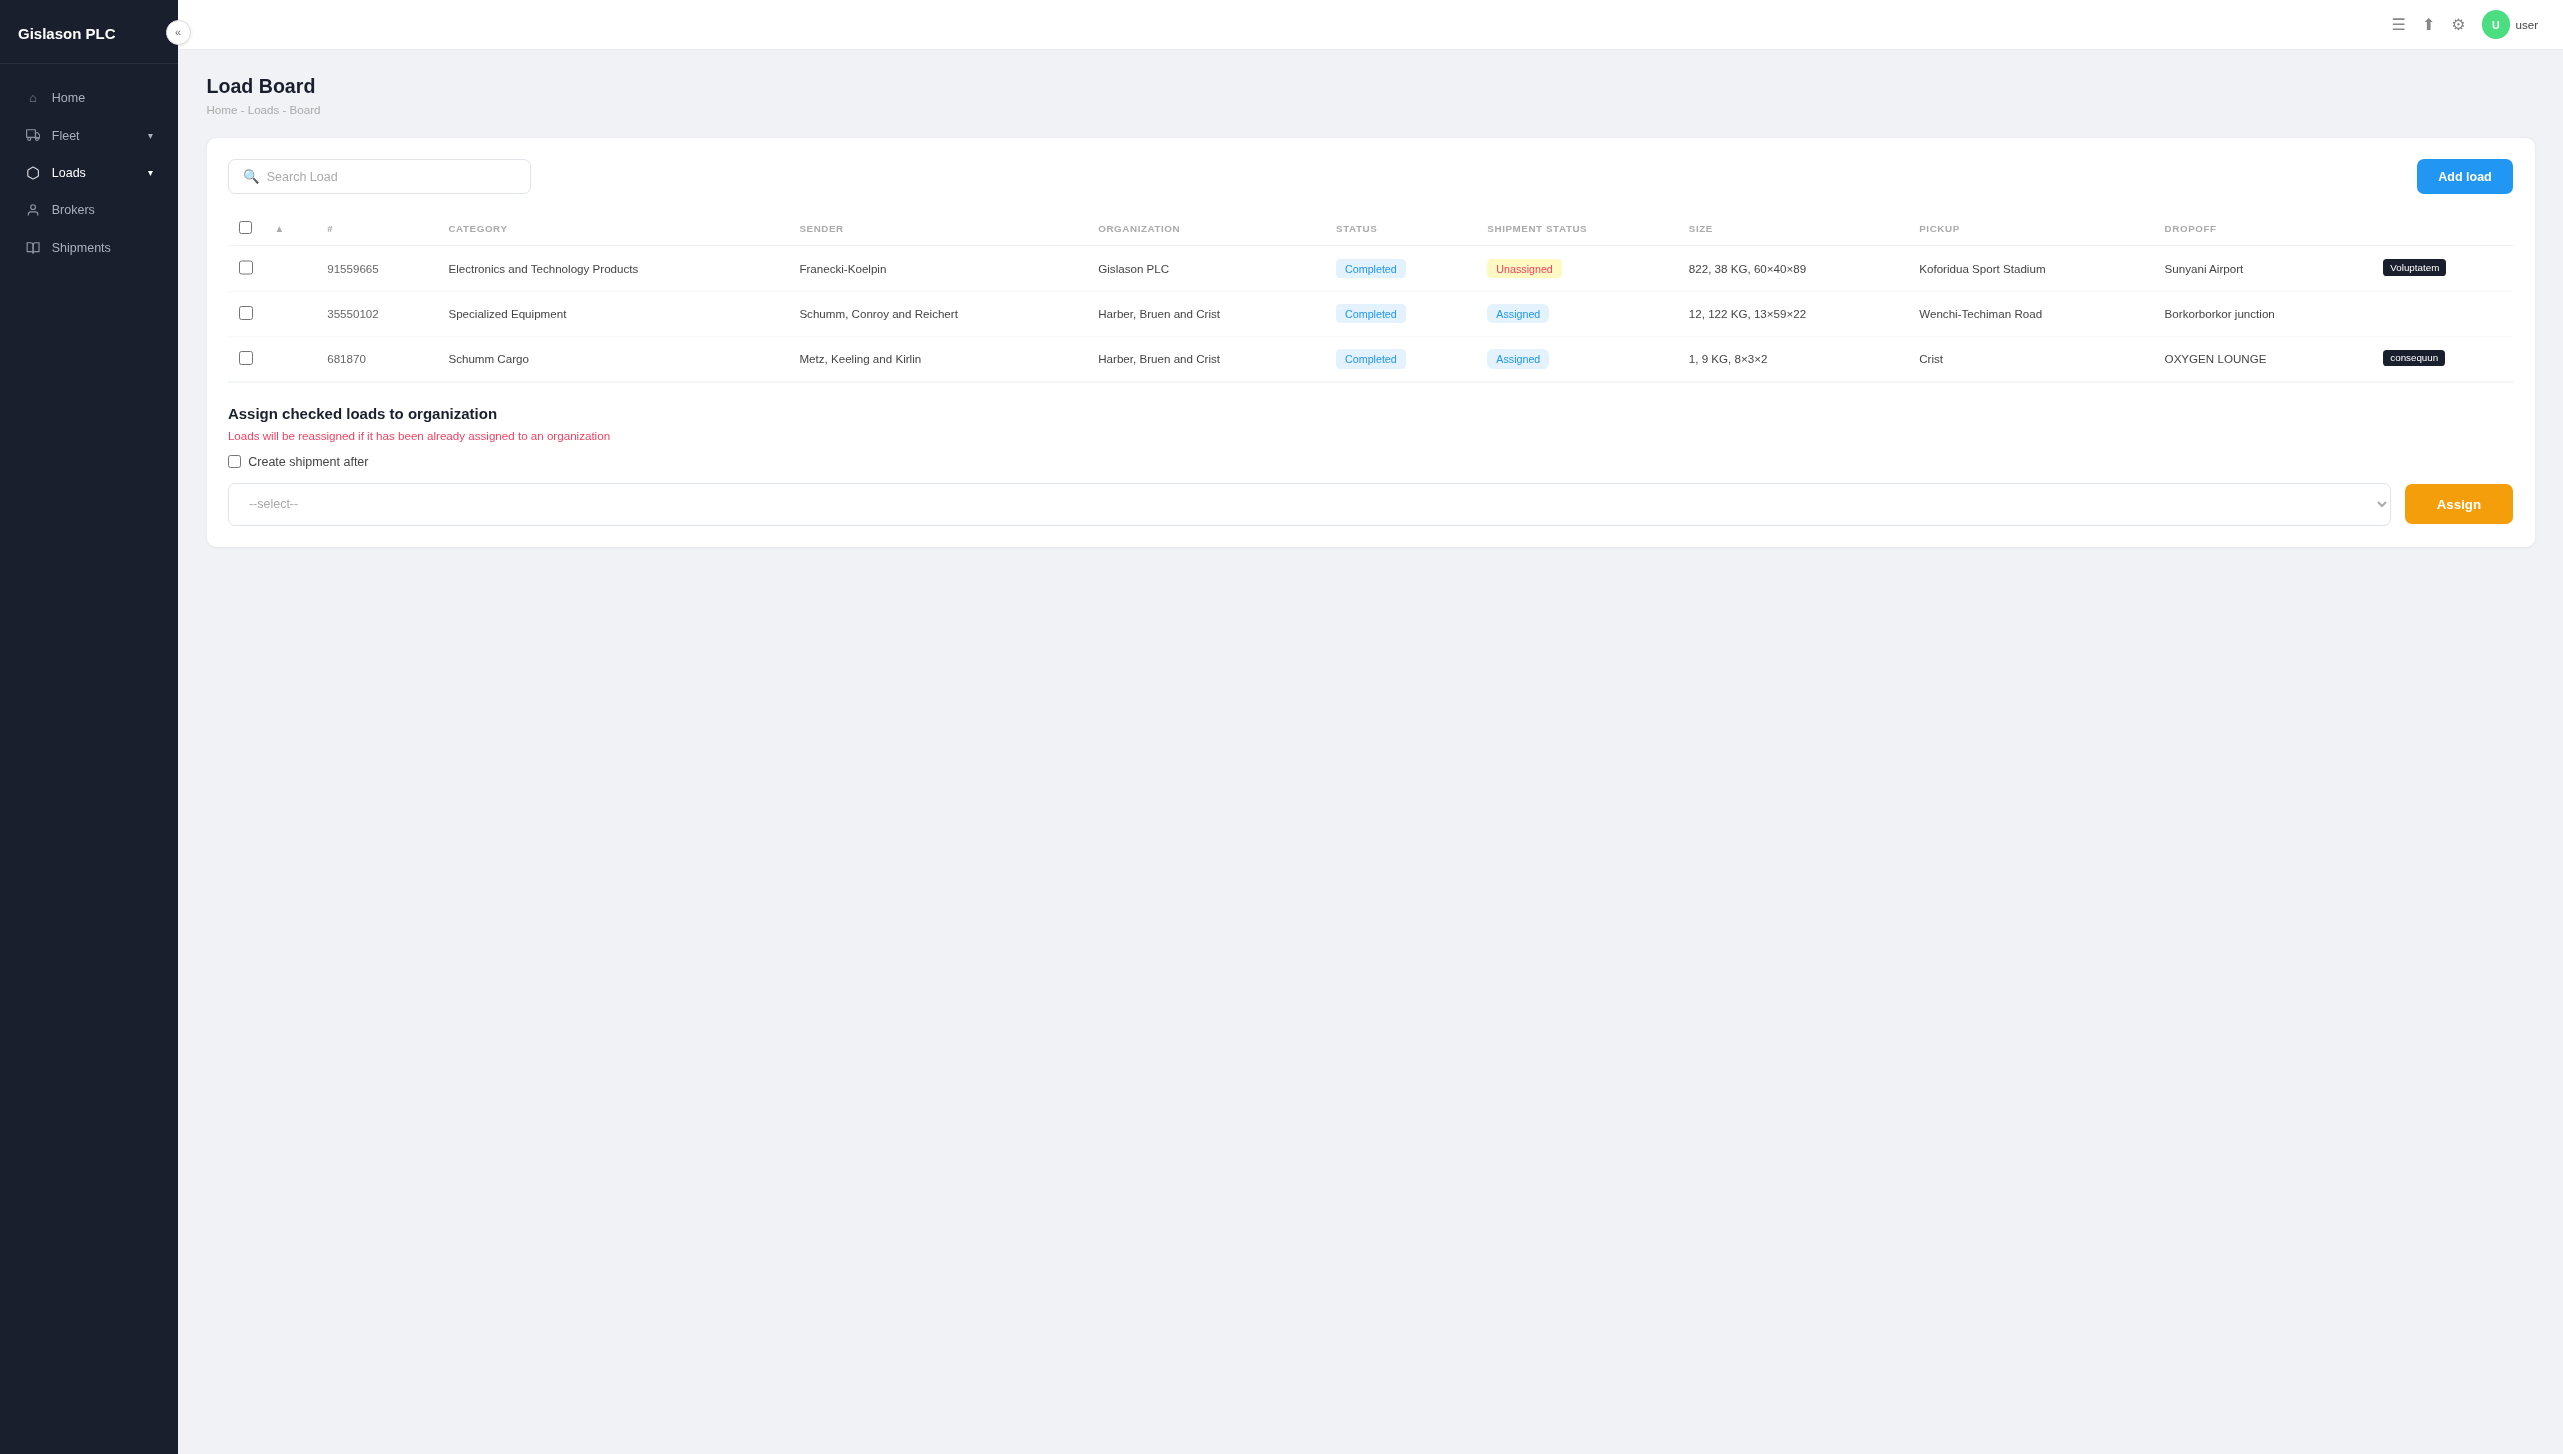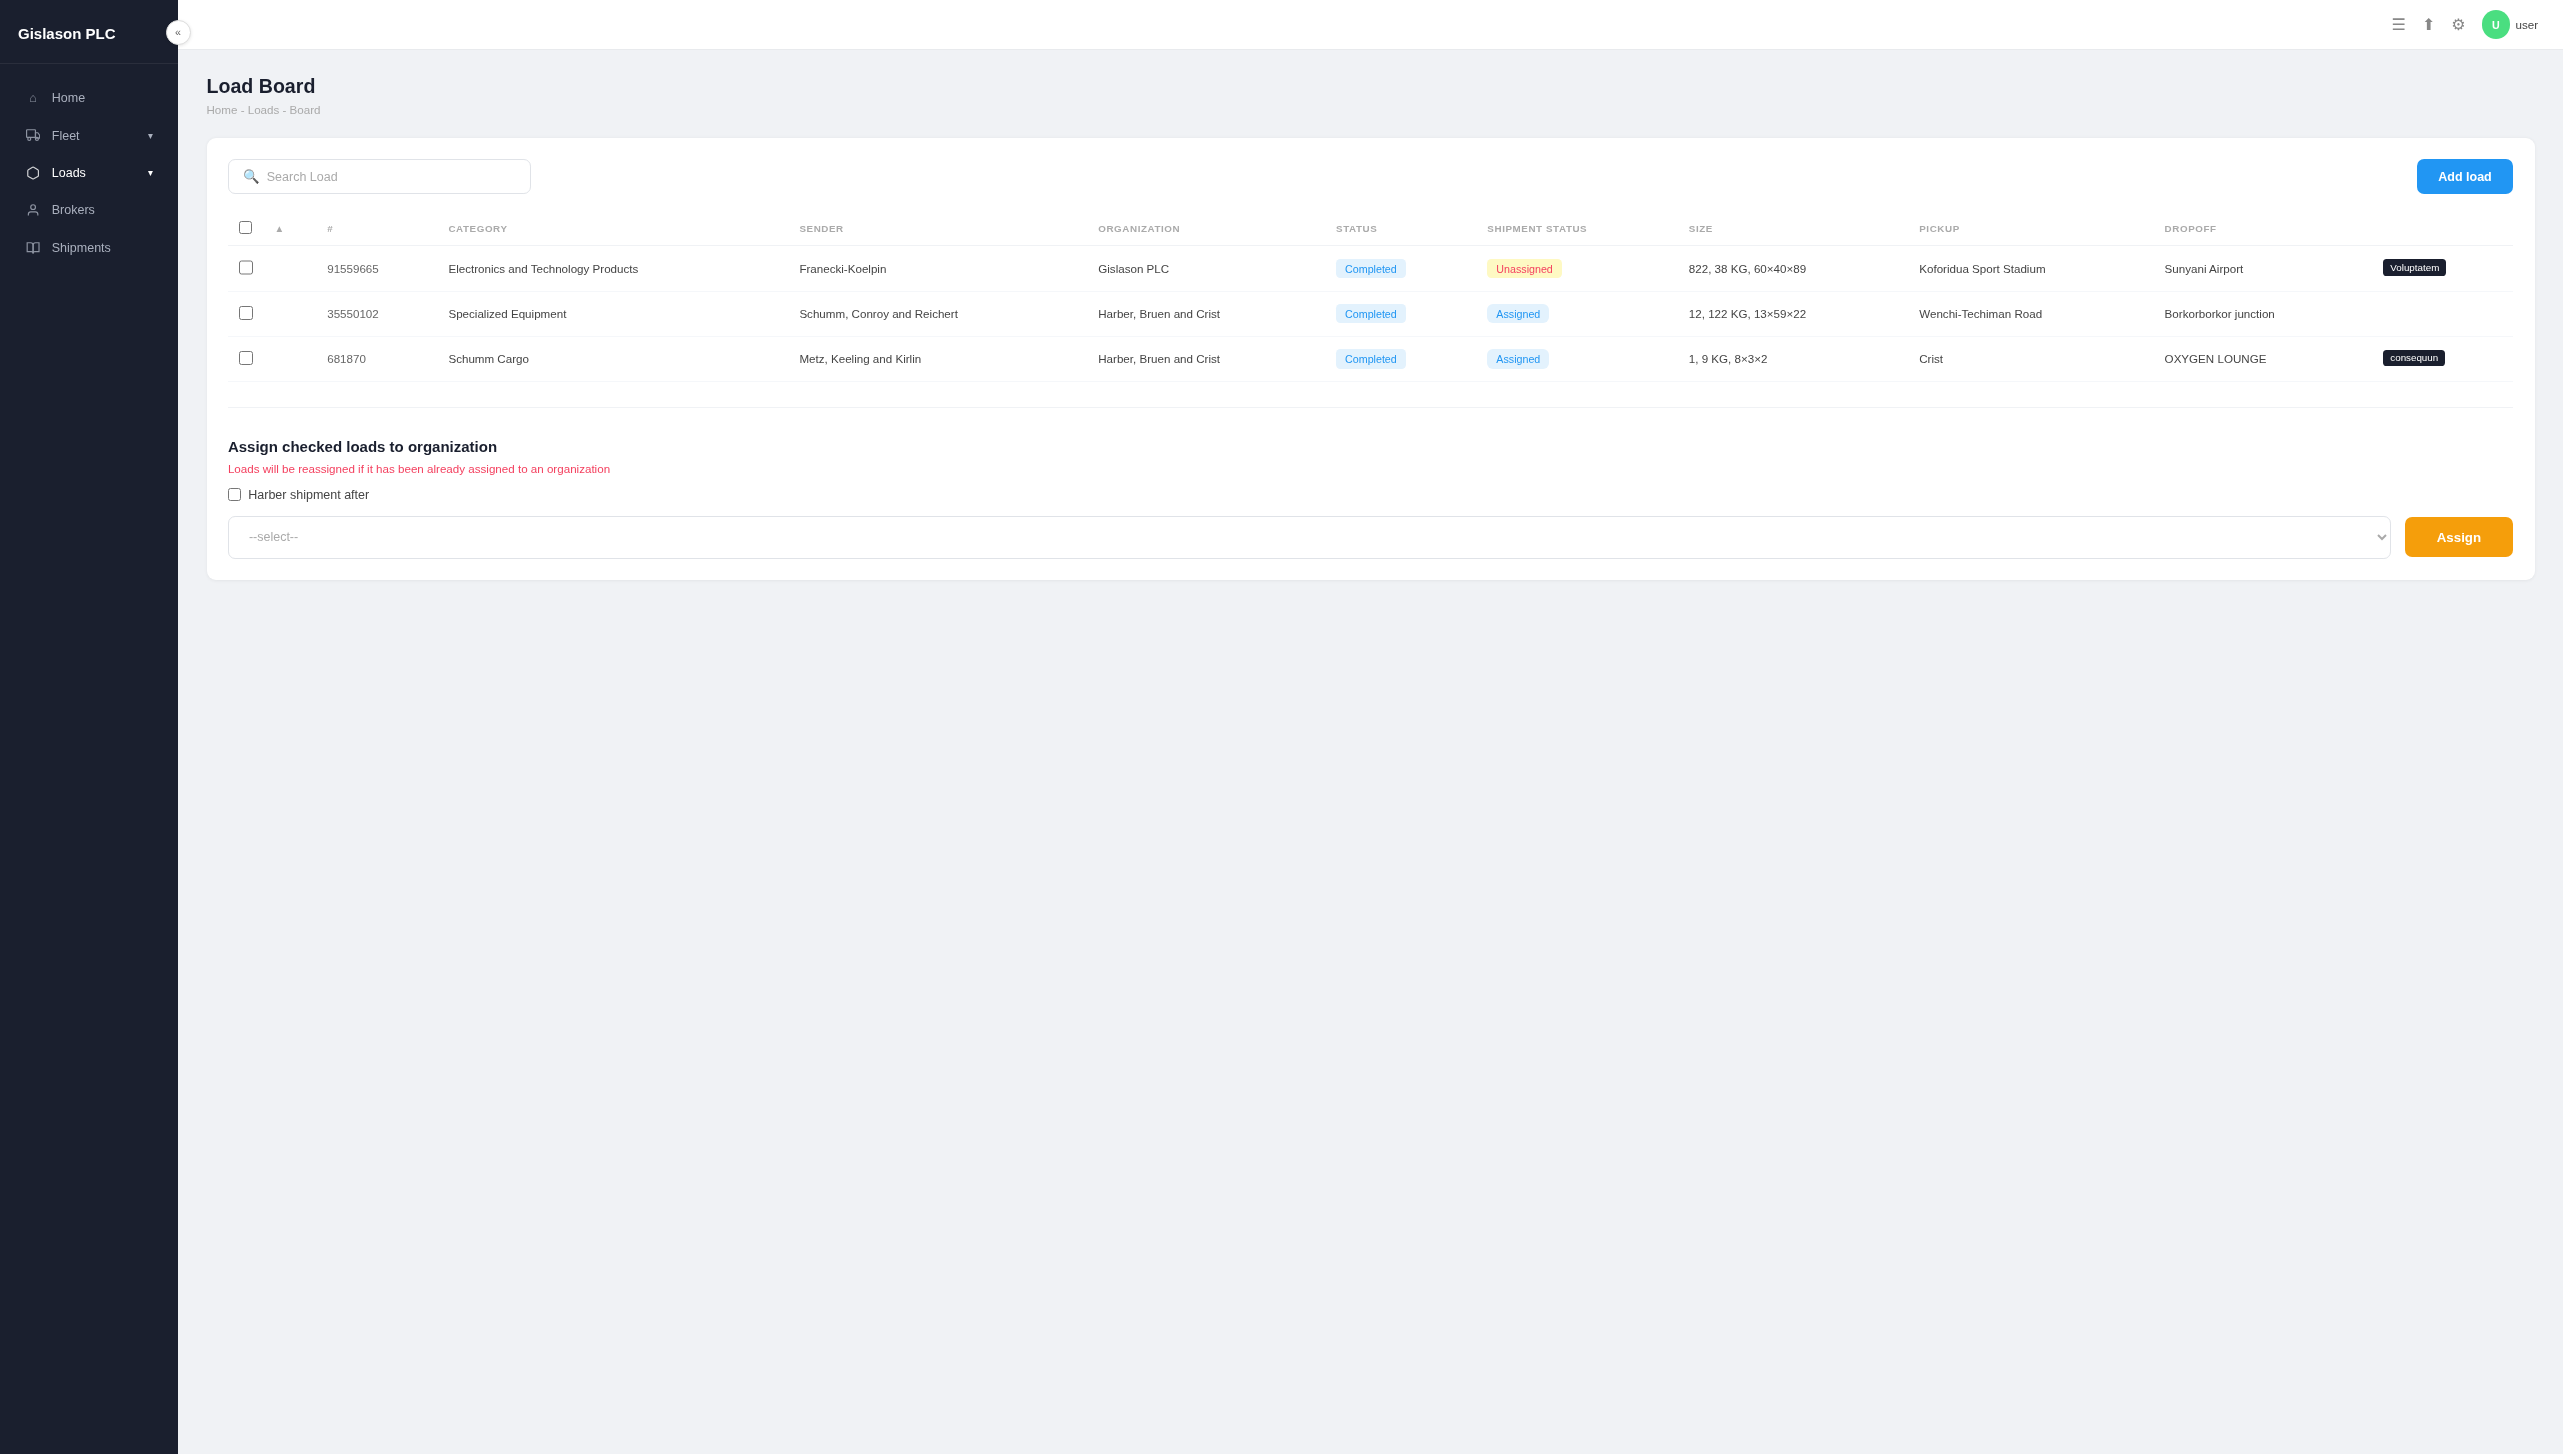--- a/index.html
+++ b/index.html
@@ -171,22 +171,21 @@
       padding: 2.7px 7.1px;
       border-radius: 3.6px;
       white-space: nowrap;
       overflow: hidden;
       text-overflow: ellipsis;
       max-width: 80px;
     }
 
     
     .assign-section {
-      margin-top: 25px;
-      padding-top: 30px;
+      padding-top: 22px;
       border-top: 0.9px solid #f0f2f5;
     }
     .assign-title { font-size: 15px; font-weight: 700; color: #1a1f2e; margin-bottom: 7.1px; }
     .assign-warning { font-size: 11.6px; color: #f43f5e; margin-bottom: 12.5px; }
     .create-shipment-row { display: flex; align-items: center; gap: 7.1px; margin-bottom: 14.2px; }
     .create-shipment-row input[type="checkbox"] { width: 13.3px; height: 13.3px; }
     .create-shipment-row label { font-size: 12.5px; color: #444; }
 
     .assign-row { display: flex; align-items: center; gap: 14.2px; }
     .assign-select {
@@ -370,21 +369,21 @@
     </tr>
             </tbody>
         </table>
       </div>
 
       <div class="assign-section">
         <div class="assign-title">Assign checked loads to organization</div>
         <div class="assign-warning">Loads will be reassigned if it has been already assigned to an organization</div>
         <div class="create-shipment-row">
           <input type="checkbox" id="create-shipment" style="">
-          <label for="create-shipment">Harber shipment after</label>
+          <label for="create-shipment">Create shipment after</label>
         </div>
         <div class="assign-row">
           <select class="assign-select">
             <option value="">--select--</option>
           </select>
           <button class="assign-btn">Assign</button>
         </div>
       </div>
 
     </div>

